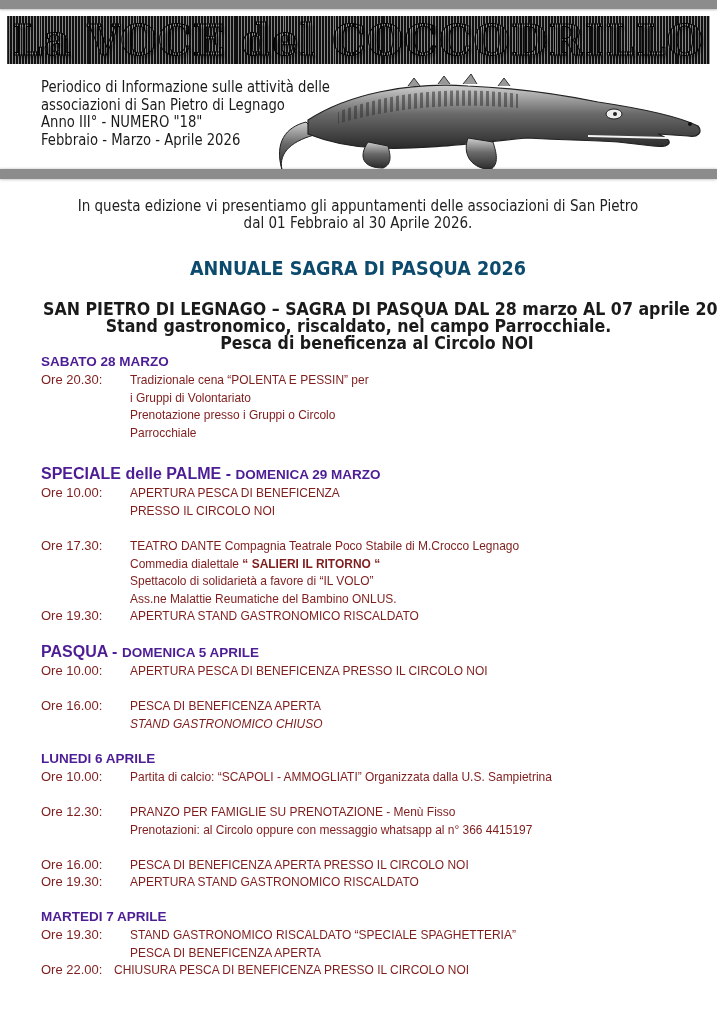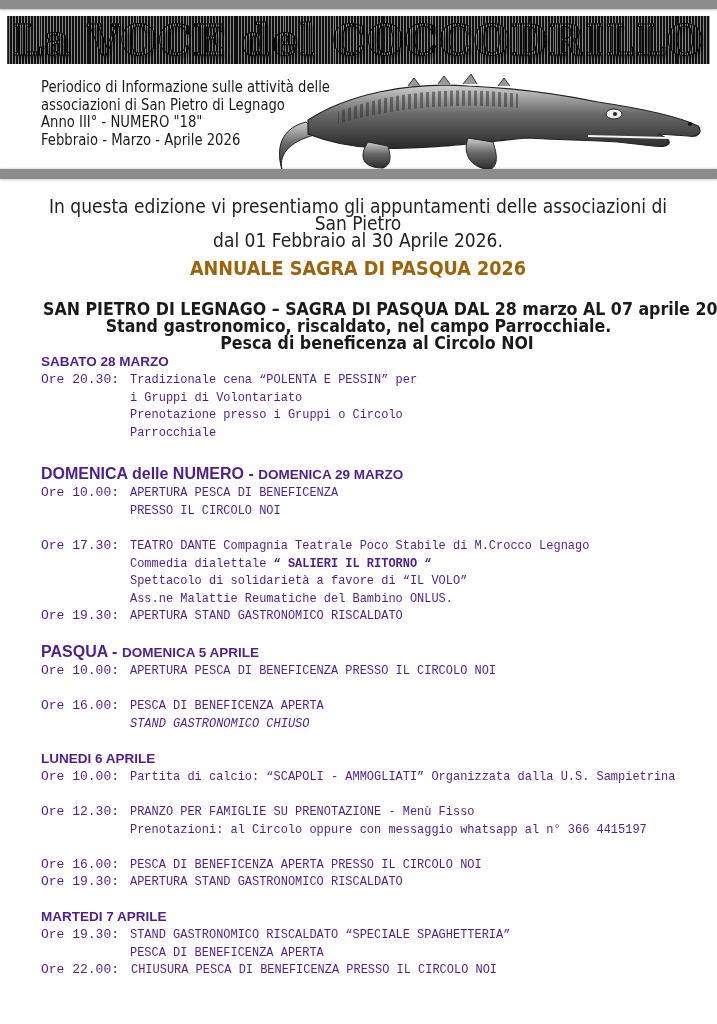--- a/index.html
+++ b/index.html
@@ -32,44 +32,44 @@
     font-family: "DejaVu Sans", sans-serif; font-size: 15px; line-height: 17.5px;
     color: #1a1a1a; transform-origin: left top; transform: scaleX(0.88);
     white-space: nowrap;
   }
   .info div { margin: 0; }
 
   .croc { position: absolute; left: 258px; top: 72px; width: 450px; height: 100px; }
 
   .intro {
     position: absolute; left: 0; top: 198px; width: 716px; text-align: center;
-    font-family: "DejaVu Sans", sans-serif; font-size: 19px; line-height: 17px; color: #222;
+    font-family: "DejaVu Sans", sans-serif; font-size: 15px; line-height: 17px; color: #222;
   }
   .intro div { transform: scaleX(0.9); }
 
   .main-title {
     position: absolute; left: 0; top: 256px; width: 717px; text-align: center;
-    font-family: "DejaVu Sans", sans-serif; font-weight: bold; font-size: 20px; color: #a16207;
+    font-family: "DejaVu Sans", sans-serif; font-weight: bold; font-size: 20px; color: #0c4a6e;
   }
   .main-title span { display: inline-block; transform: scaleX(0.88); }
 
   .subtitle {
     position: absolute; left: 0; top: 300px; width: 717px; text-align: center;
     font-family: "DejaVu Sans", sans-serif; font-weight: bold; font-size: 18px; line-height: 17px; color: #1a1a1a;
   }
   .subtitle div { transform: scaleX(0.88); white-space: nowrap; }
 
   .schedule { position: absolute; left: 41px; top: 353px; width: 660px; }
   .day-head {
     font-family: "Liberation Sans", sans-serif; font-weight: bold; font-size: 13.5px;
     line-height: 18px; color: #4c1d95; white-space: nowrap;
   }
   .day-head.big .main { font-size: 16px; }
   .day-head .sub { font-size: 13.5px; }
-  .entry { display: flex; font-family: Liberation Mono, monospace; font-size: 13px; line-height: 17.6px; color: #4c1d95; }
+  .entry { display: flex; font-family: Liberation Sans, sans-serif; font-size: 13px; line-height: 17.6px; color: #7f1d1d; }
   .entry .time { width: 89px; flex: none; white-space: nowrap; }
   .entry .lines div { white-space: nowrap; transform-origin: left; transform: scaleX(0.92); }
   .entry.nowrap-time .time { width: auto; margin-right: 12px; }
   .gap { height: 17.5px; }
   b.strong { font-weight: bold; }
   i.em { font-style: italic; }
 </style>
 </head>
 <body>
 
@@ -136,21 +136,21 @@
     <div class="time">Ore 20.30:</div>
     <div class="lines">
       <div>Tradizionale cena “POLENTA E PESSIN” per</div>
       <div>i Gruppi di Volontariato</div>
       <div>Prenotazione presso i Gruppi o Circolo</div>
       <div>Parrocchiale</div>
     </div>
   </div>
   <div class="gap" style="height:24px"></div>
 
-  <div class="day-head big"><span class="main">DOMENICA delle NUMERO - </span><span class="sub">DOMENICA 29 MARZO</span></div>
+  <div class="day-head big"><span class="main">SPECIALE delle PALME - </span><span class="sub">DOMENICA 29 MARZO</span></div>
   <div class="entry">
     <div class="time">Ore 10.00:</div>
     <div class="lines">
       <div>APERTURA PESCA DI BENEFICENZA</div>
       <div>PRESSO IL CIRCOLO NOI</div>
     </div>
   </div>
   <div class="gap"></div>
   <div class="entry">
     <div class="time">Ore 17.30:</div>

